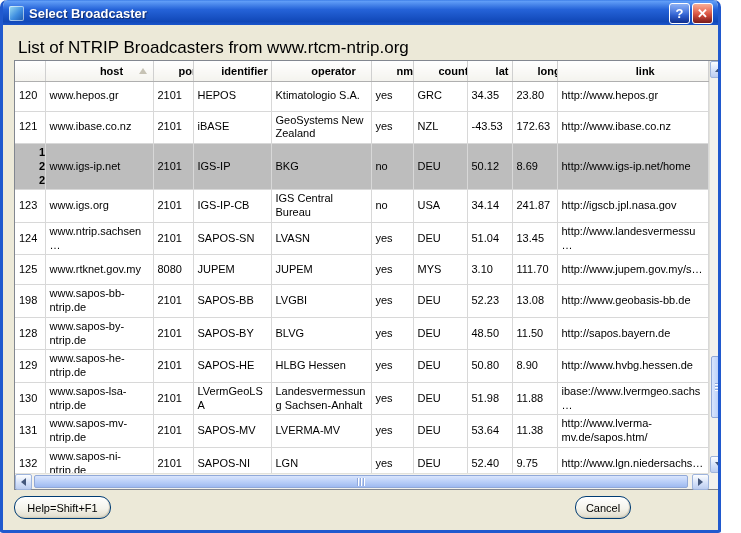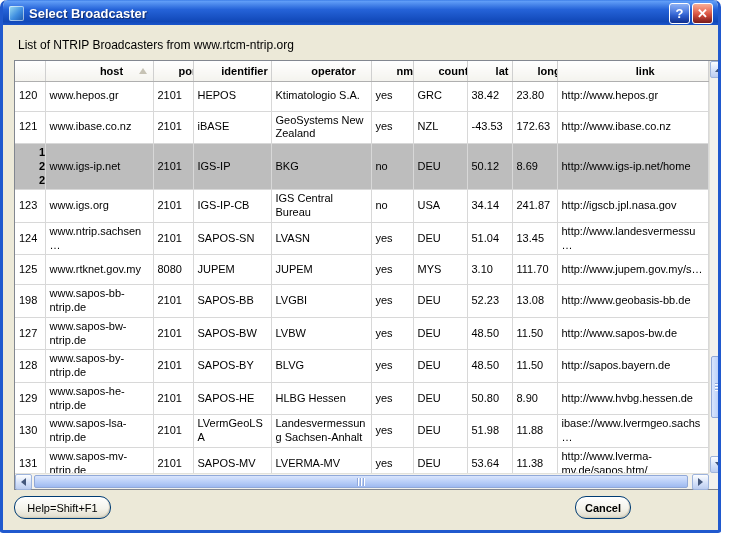--- a/index.html
+++ b/index.html
@@ -38,21 +38,21 @@
     border:1px solid #fff; color:#fff; font-weight:bold; font-size:13px;
     display:flex; align-items:center; justify-content:center;
     box-shadow:inset 0 -9px 9px -6px rgba(0,0,40,.5);
     cursor:default; flex:0 0 auto;
   }
   .tbtn.help  { background:linear-gradient(180deg,#8FB2F4 0%,#3468DC 60%,#1C4ECC 100%); }
   .tbtn.close { background:linear-gradient(180deg,#F7AE96 0%,#E25742 55%,#C22E17 100%); }
 
   .dlg-body { position:absolute; top:25px; left:0; right:0; bottom:0; }
 
-  .subtitle { position:absolute; top:13px; left:15px; font-size:12px; color:#000; }
+  .subtitle { position:absolute; top:13px; left:15px; font-size:17px; color:#000; }
 
   
   .table-frame {
     position:absolute; top:35px; left:11px; width:713px; height:430px;
     background:#fff; border:1px solid #828790;
   }
   .grid-area { position:absolute; left:0; top:0; right:17px; bottom:16px; overflow:hidden; background:#fff; }
 
   table { width:100%; border-collapse:collapse; table-layout:fixed; font-size:11px; color:#000; }
   th {
@@ -116,21 +116,21 @@
 
   
   .xp-btn {
     position:absolute; height:23px; font-family:"Liberation Sans", sans-serif; font-size:11px; color:#000;
     border:1px solid #003C74; border-radius:11px;
     background:linear-gradient(180deg,#FFFFFF 0%,#F4F3EB 55%,#DFDBCA 100%);
     box-shadow:inset -1px -1px 1px #CEC8B6;
     cursor:default;
   }
   .help-btn   { left:11px;  top:471px; width:97px; }
-  .cancel-btn { right:87px; top:471px; width:56px;font-weight:bold; }
+  .cancel-btn { right:87px; top:471px; width:56px; }
   .ok-btn     { right:20px; top:471px; width:58px;
     box-shadow:inset 0 0 0 1px #43609C, inset -1px -1px 1px #CEC8B6;margin-top:41px; }
 </style>
 </head>
 <body>
 
 <div class="dialog">
 
   <div class="titlebar">
     <span class="app-icon"></span>
@@ -178,21 +178,21 @@
             </thead>
           <tbody>
               <tr>
                 <td>120</td>
                 <td>www.hepos.gr</td>
                 <td>2101</td>
                 <td>HEPOS</td>
                 <td>Ktimatologio S.A.</td>
                 <td>yes</td>
                 <td>GRC</td>
-                <td>38.42</td>
+                <td>34.35</td>
                 <td>23.80</td>
                 <td>http://www.hepos.gr</td>
               </tr>
               <tr>
                 <td>121</td>
                 <td>www.ibase.co.nz</td>
                 <td>2101</td>
                 <td>iBASE</td>
                 <td>GeoSystems New Zealand</td>
                 <td>yes</td>
@@ -255,32 +255,20 @@
                 <td>2101</td>
                 <td>SAPOS-BB</td>
                 <td>LVGBI</td>
                 <td>yes</td>
                 <td>DEU</td>
                 <td>52.23</td>
                 <td>13.08</td>
                 <td>http://www.geobasis-bb.de</td>
               </tr>
               <tr>
-                <td>127</td>
-                <td>www.sapos-bw-ntrip.de</td>
-                <td>2101</td>
-                <td>SAPOS-BW</td>
-                <td>LVBW</td>
-                <td>yes</td>
-                <td>DEU</td>
-                <td>48.50</td>
-                <td>11.50</td>
-                <td>http://www.sapos-bw.de</td>
-              </tr>
-              <tr>
                 <td>128</td>
                 <td>www.sapos-by-ntrip.de</td>
                 <td>2101</td>
                 <td>SAPOS-BY</td>
                 <td>BLVG</td>
                 <td>yes</td>
                 <td>DEU</td>
                 <td>48.50</td>
                 <td>11.50</td>
                 <td>http://sapos.bayern.de</td>

